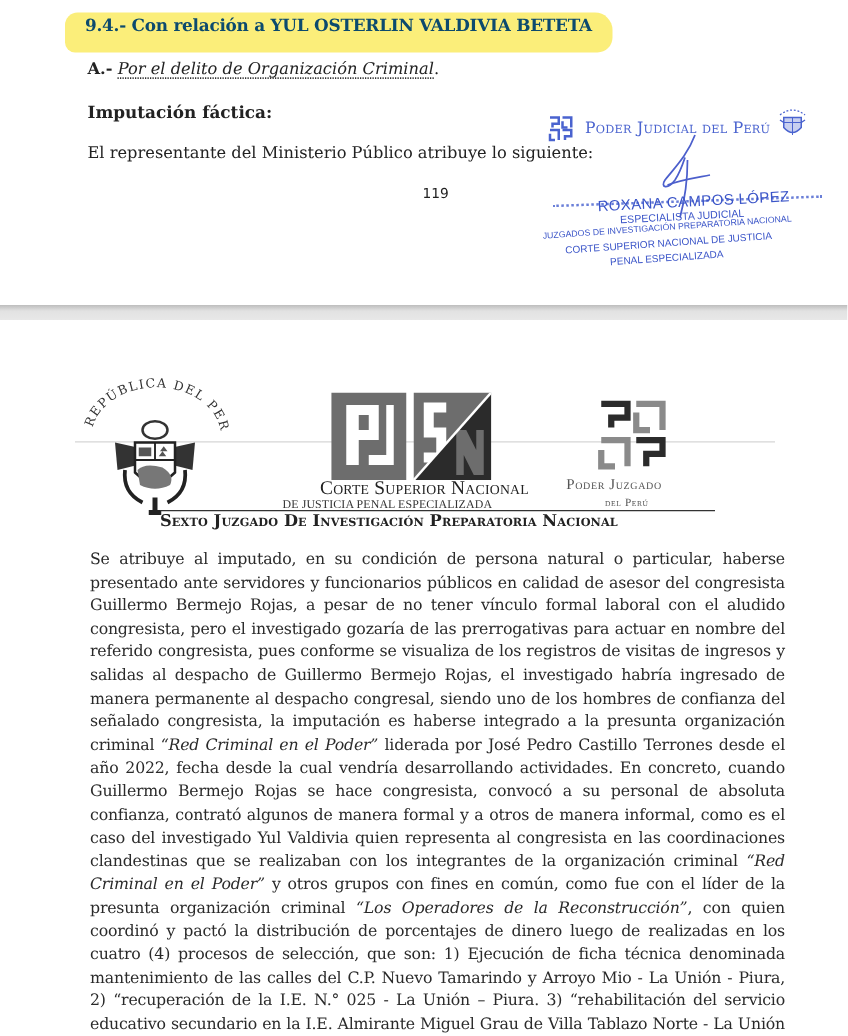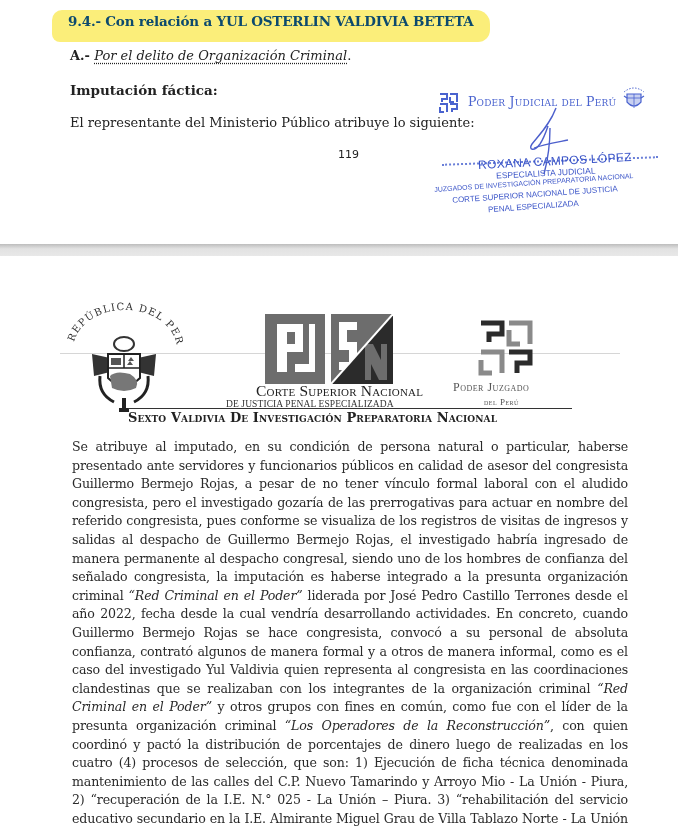--- a/index.html
+++ b/index.html
@@ -189,16 +189,16 @@
       <path d="M31 32 H52 V43 H39 V53" stroke="#2b2b2b"></path>
     </g>
   </svg>
 
   <div class="csn-title">Corte Superior Nacional</div>
   <div class="csn-sub">DE JUSTICIA PENAL ESPECIALIZADA</div>
   <div class="pj-title2">Poder Juzgado</div>
   <div class="pj-sub2">del Perú</div>
 
   <div class="court-rule"></div>
-  <div class="court-name">Sexto Valdivia De Investigación Preparatoria Nacional</div>
+  <div class="court-name">Sexto Juzgado De Investigación Preparatoria Nacional</div>
 
   <div class="body-text"><span>Se atribuye al imputado, en su condición de persona natural o particular, haberse presentado ante servidores y funcionarios públicos en calidad de asesor del congresista Guillermo Bermejo Rojas, a pesar de no tener vínculo formal laboral con el aludido congresista, pero el investigado gozaría de las prerrogativas para actuar en nombre del referido congresista, pues conforme se visualiza de los registros de visitas de ingresos y salidas al despacho de Guillermo Bermejo Rojas, el investigado habría ingresado de manera permanente al despacho congresal, siendo uno de los hombres de confianza del señalado congresista, la imputación es haberse integrado a la presunta organización criminal </span><i>“Red Criminal en el Poder”</i><span> liderada por José Pedro Castillo Terrones desde el año 2022, fecha desde la cual vendría desarrollando actividades. En concreto, cuando Guillermo Bermejo Rojas se hace congresista, convocó a su personal de absoluta confianza, contrató algunos de manera formal y a otros de manera informal, como es el caso del investigado Yul Valdivia quien representa al congresista en las coordinaciones clandestinas que se realizaban con los integrantes de la organización criminal </span><i>“Red Criminal en el Poder”</i><span> y otros grupos con fines en común, como fue con el líder de la presunta organización criminal </span><i>“Los Operadores de la Reconstrucción”</i><span>, con quien coordinó y pactó la distribución de porcentajes de dinero luego de realizadas en los cuatro (4) procesos de selección, que son: 1) Ejecución de ficha técnica denominada mantenimiento de las calles del C.P. Nuevo Tamarindo y Arroyo Mio - La Unión - Piura, 2) “recuperación de la I.E. N.° 025 - La Unión – Piura. 3) “rehabilitación del servicio educativo secundario en la I.E. Almirante Miguel Grau de Villa Tablazo Norte - La Unión – Piura. 4) “recuperación del Local Escolar N° 1056, A.H. Héroes del Cenepa - La Unión - Piura, todos ellos ejecutados en el año 2022.</span></div>
 </div>
 
 </body></html>

